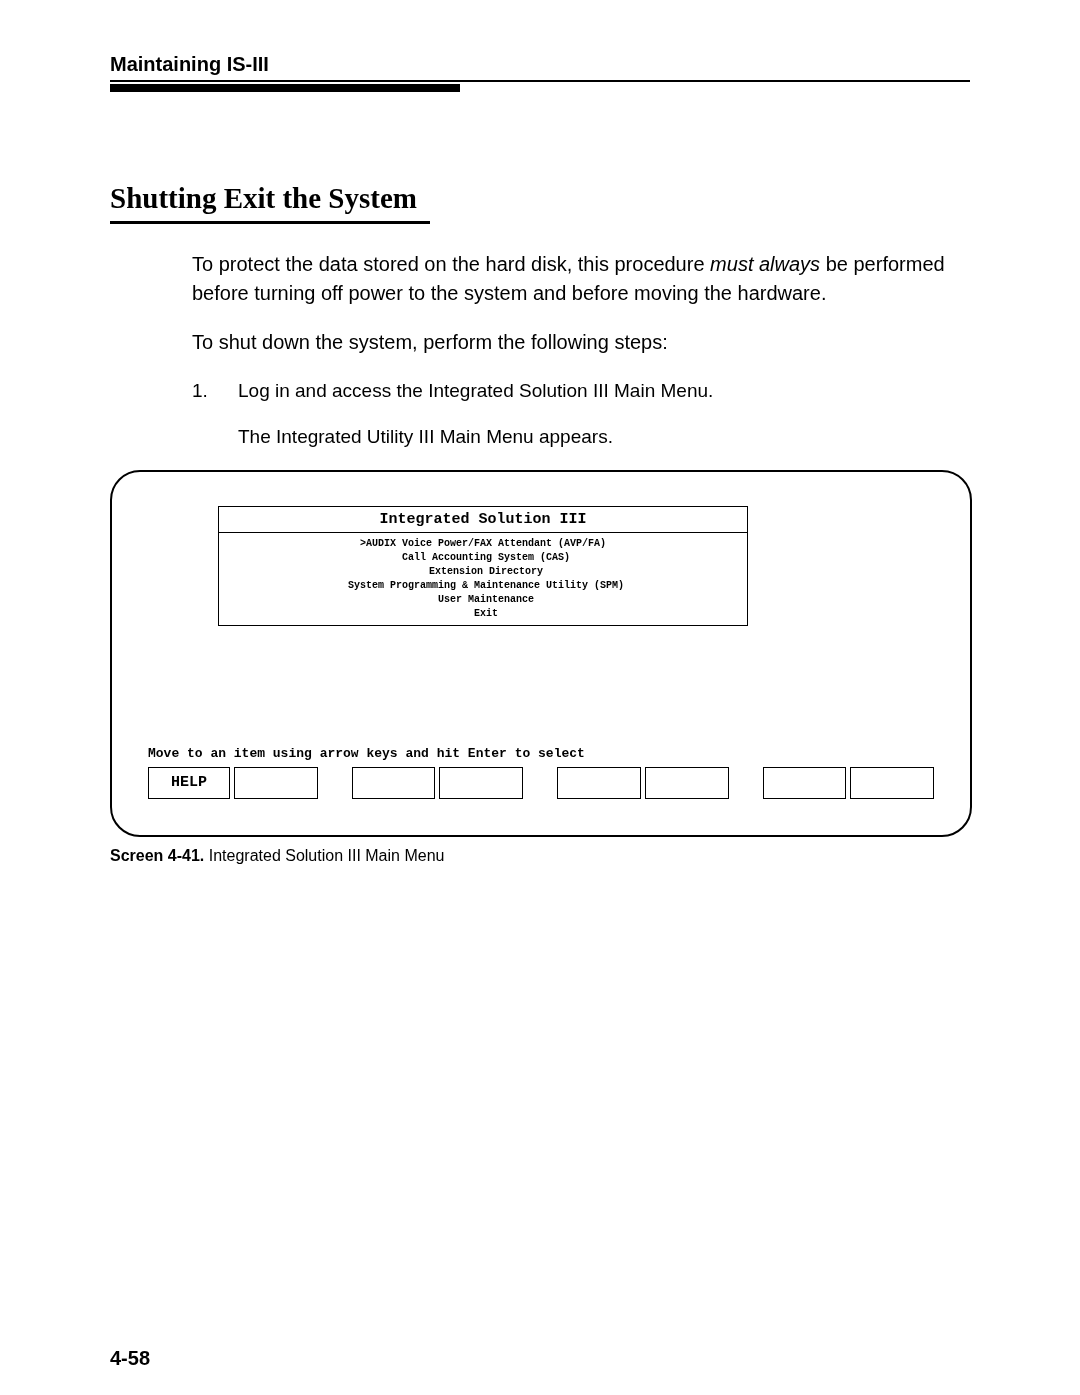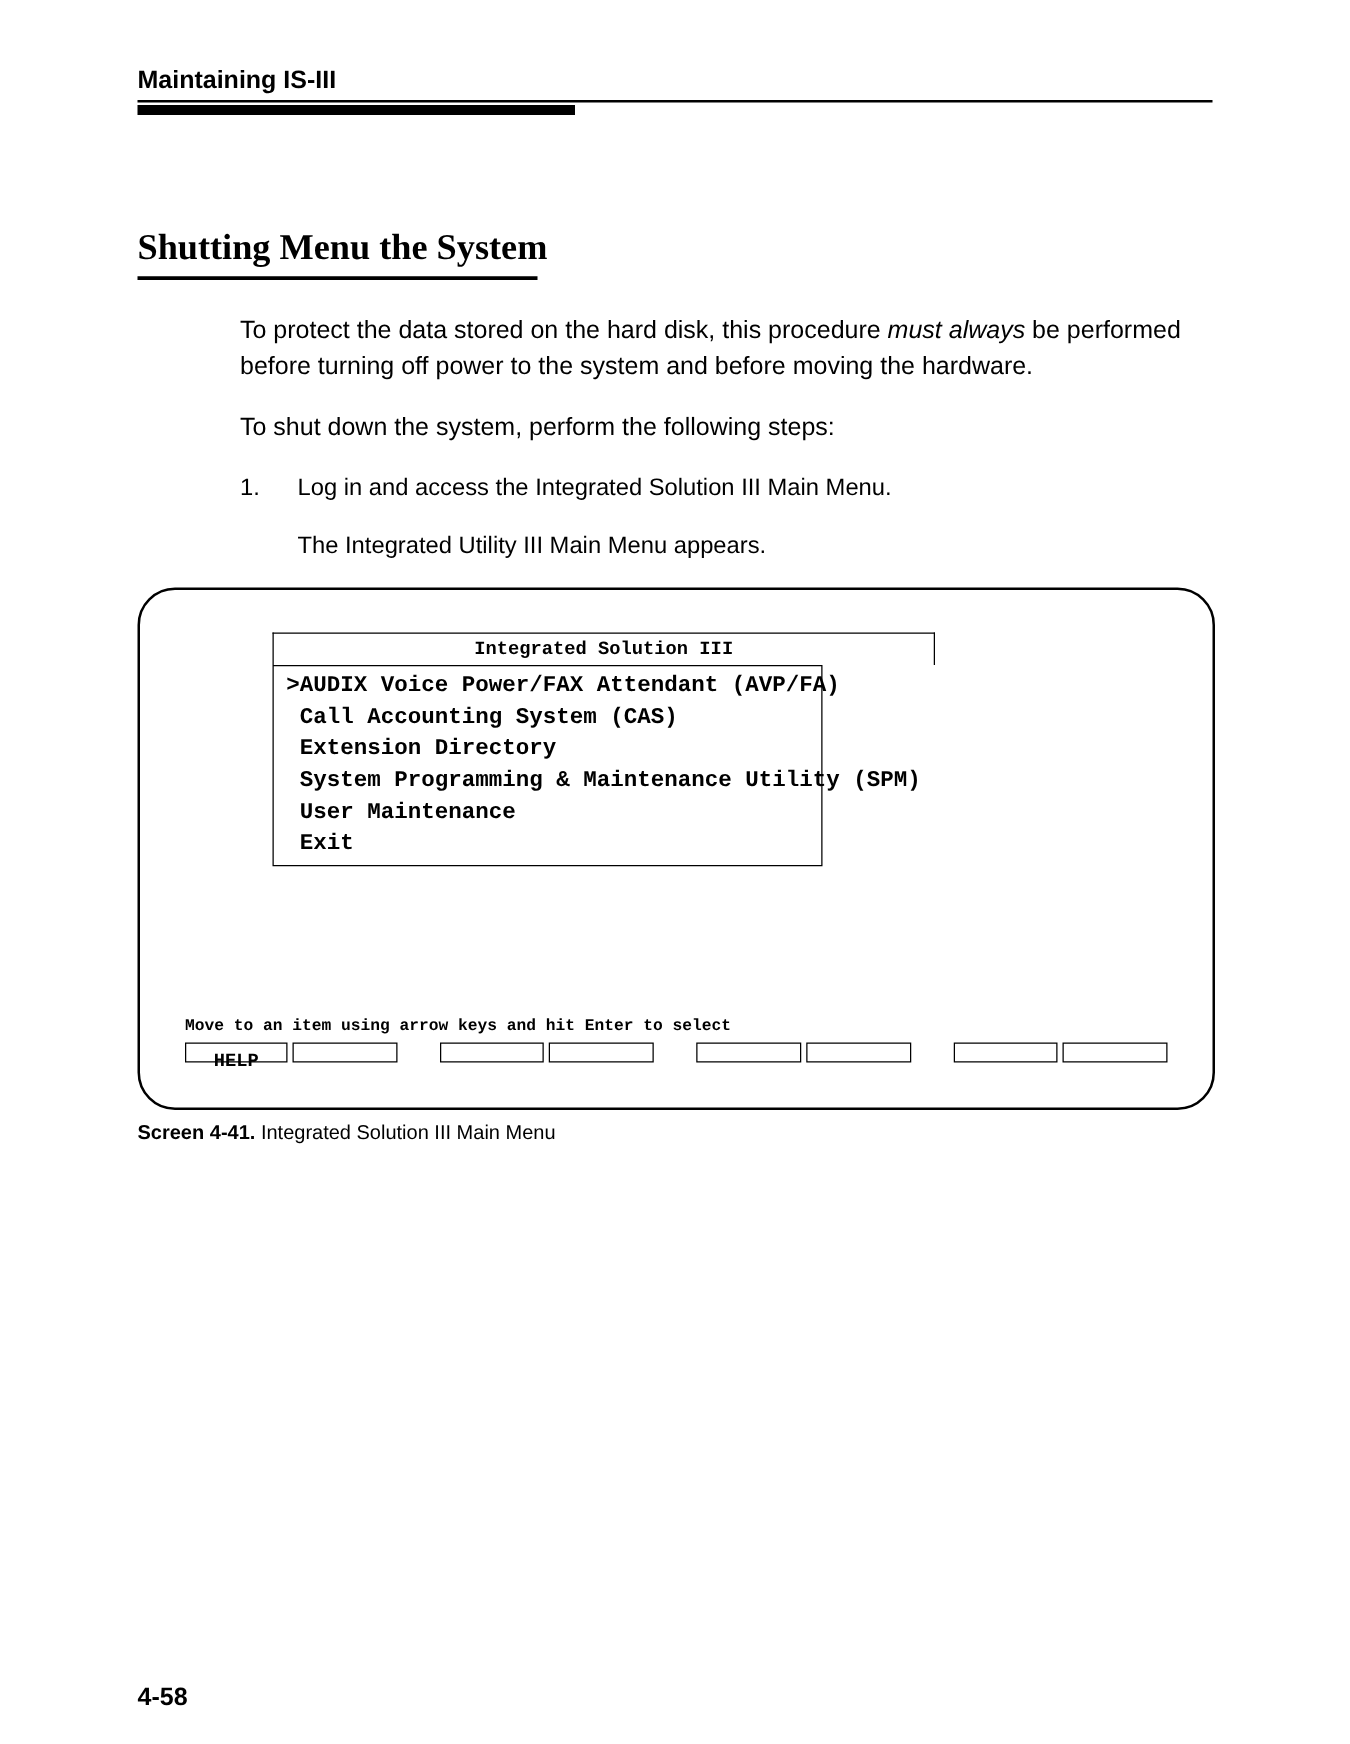--- a/index.html
+++ b/index.html
@@ -75,42 +75,43 @@
     border: 1.5px solid #000;
     border-bottom: none;
     font-family: "Courier New", monospace;
     font-size: 15px;
     line-height: 25px;
     text-align: center;
     white-space: pre;
   }
   .window-body {
     margin-left: 70px;
-    width: 440px;
+    width: 530px;
     border: 1.5px solid #000;
     font-family: "Courier New", monospace;
-    font-size: 18px;
+    font-size: 10px;
     line-height: 1.4;
     padding: 4px 10px 4px 10px;
     white-space: pre;
+    text-align: center;
   }
   .status-line {
     font-family: "Courier New", monospace;
     font-size: 13px;
     margin-top: 120px;
     white-space: pre;
   }
   .fkey-row {
     display: flex;
     margin-top: 6px;
     gap: 0;
   }
   .fkey {
     border: 1.5px solid #000;
-    height: 16px;
+    height: 32px;
     font-family: "Courier New", monospace;
     font-size: 15px;
     line-height: 30px;
     text-align: center;
   }
   .fkey.w1 { width: 86px; }
   .fkey.w2 { width: 88px; }
   .fkey.gap-s { margin-left: 4px; }
   .fkey.gap-m { margin-left: 34px; }
   .caption {
@@ -129,21 +130,21 @@
 </style>
 </head>
 <body>
 
 <div class="page">
 
   <div class="header-title">Maintaining IS-III</div>
   <div class="header-rule"></div>
   <div class="header-band"></div>
 
-  <div class="section-title">Shutting Menu the System</div>
+  <div class="section-title">Shutting Exit the System</div>
   <div class="section-underline"></div>
 
   <div class="body-block">
     <p class="para">
       <span>To protect the data stored on the hard disk, this procedure </span><em>must always</em><span> be performed before turning off power to the system and before moving the hardware.</span>
     </p>
     <p class="para">To shut down the system, perform the following steps:</p>
 
     <div class="ol-item">
       <div class="ol-num">1.</div>

